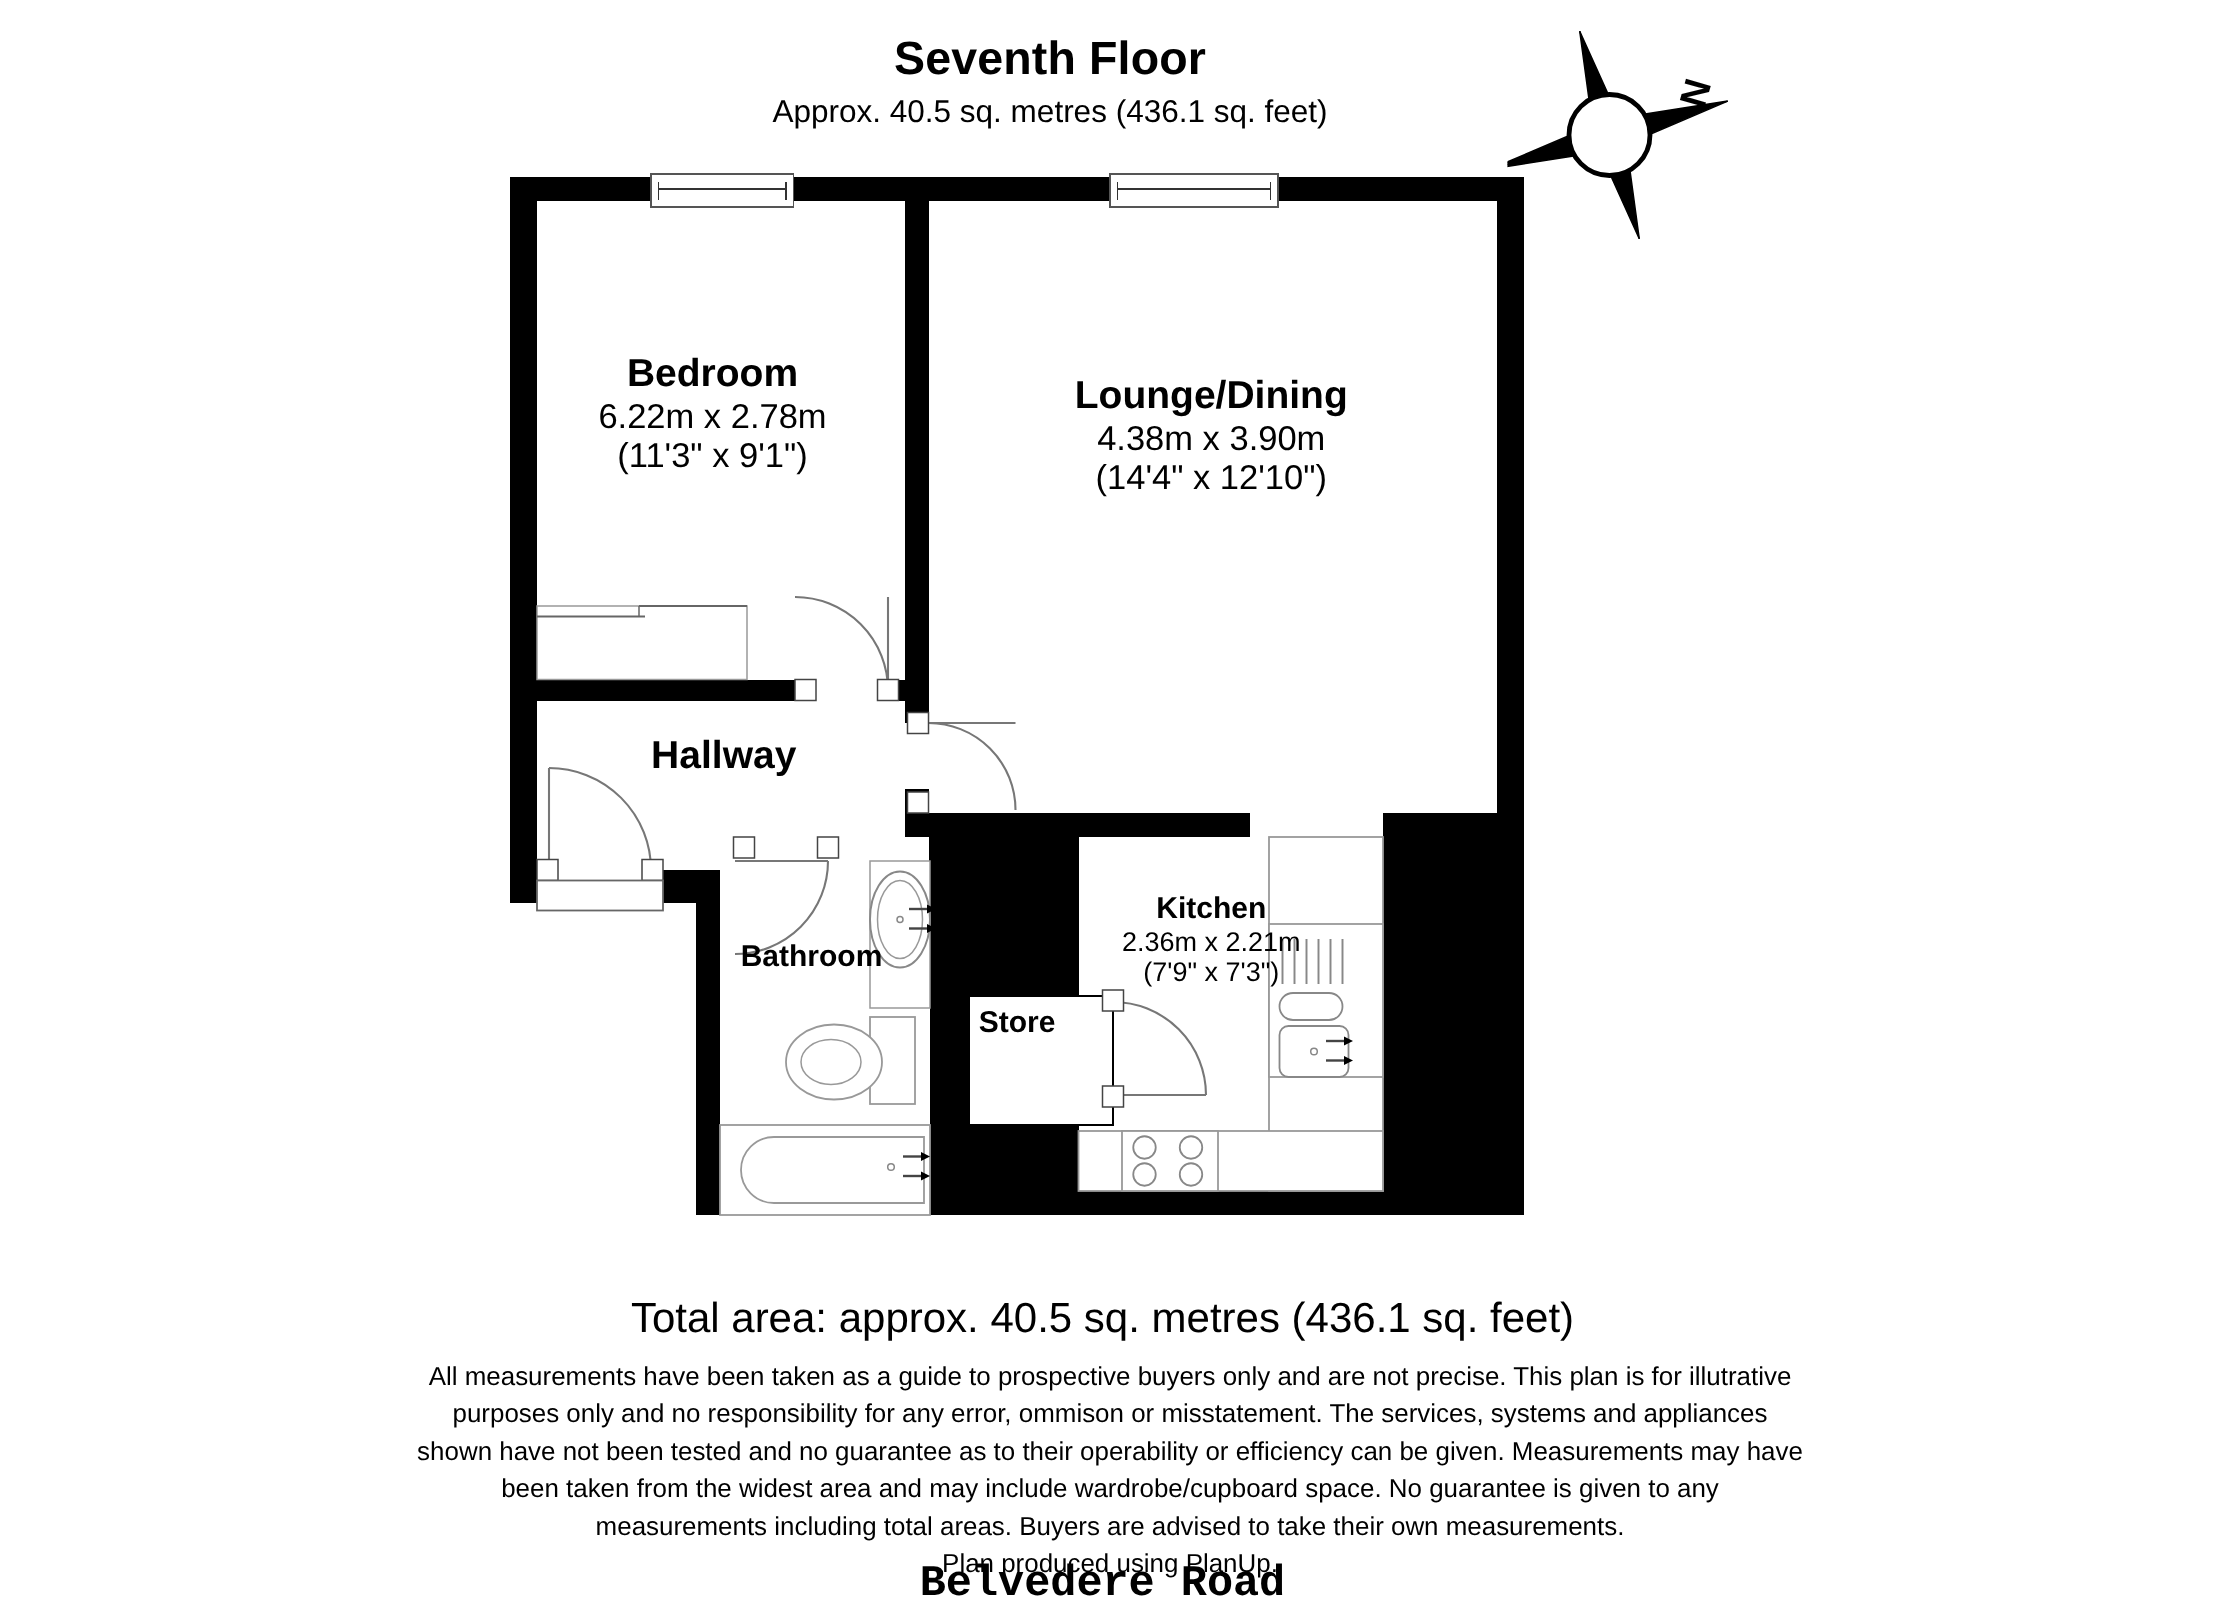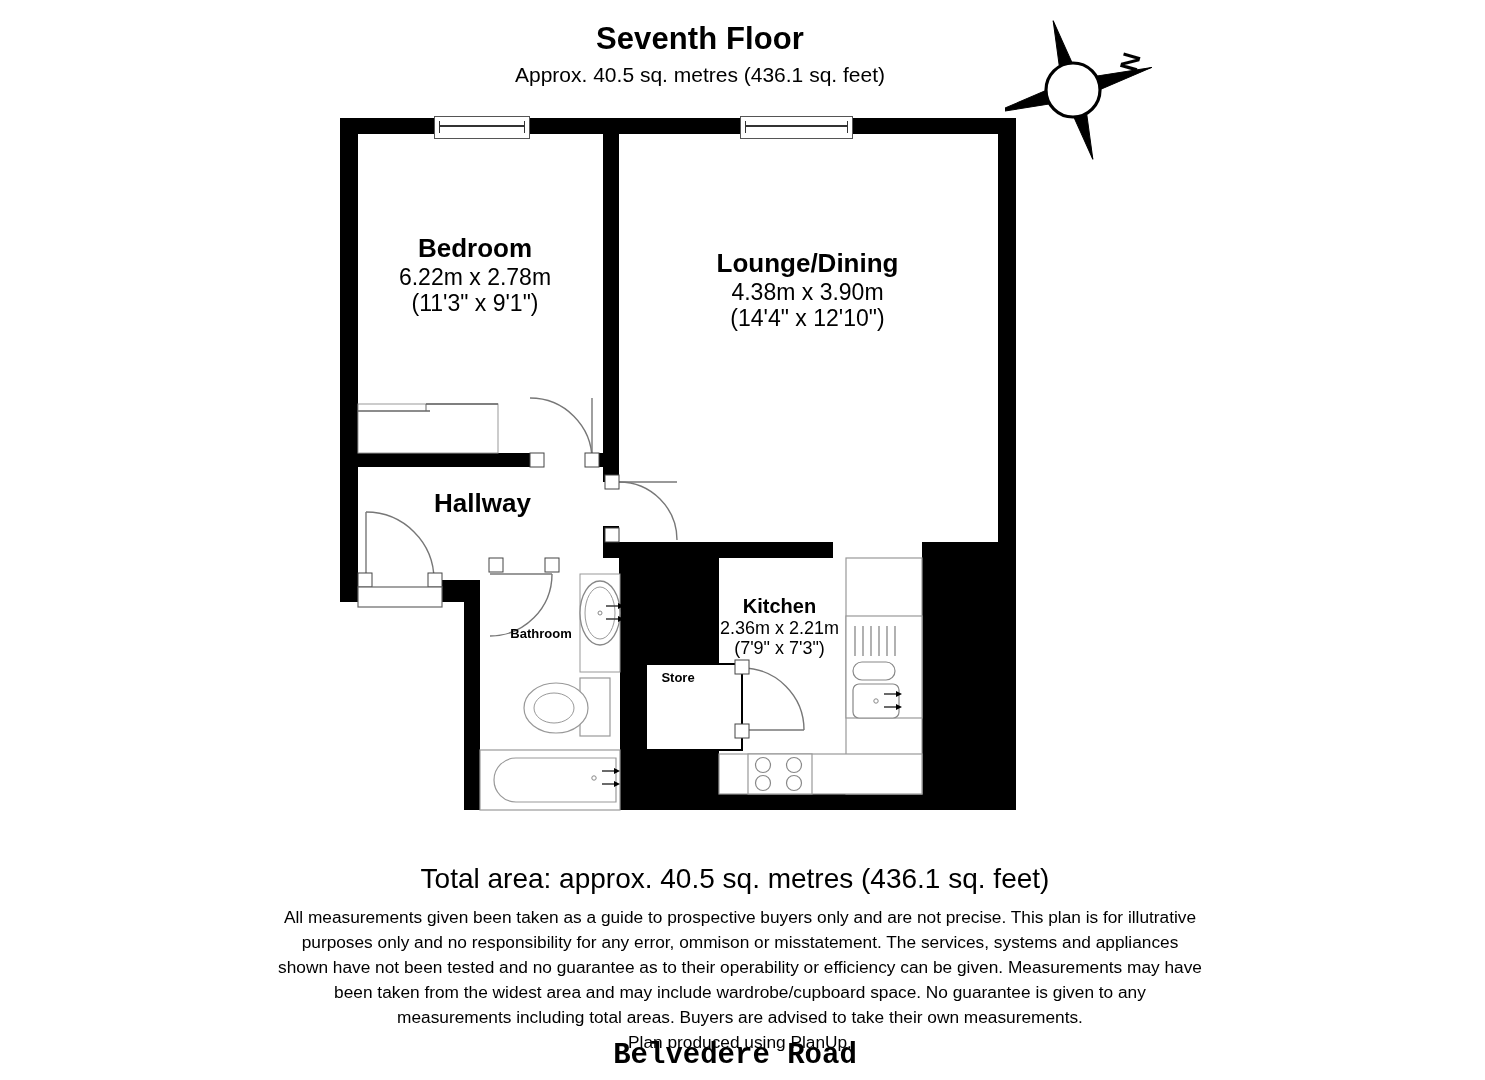--- a/index.html
+++ b/index.html
@@ -76,26 +76,26 @@
   }
 
   .label-bedroom { left: 355px; top: 234px; width: 240px; font-size: 26px; text-align: center; }
   .label-bedroom .rl-dim { font-size: 23px; }
 
   .label-lounge { left: 690px; top: 249px; width: 235px; font-size: 26px; }
   .label-lounge .rl-dim { font-size: 23px; }
 
   .label-hallway { left: 400px; top: 489px; width: 165px; font-size: 26px; }
 
-  .label-kitchen { left: 697px; top: 595px; width: 165px; font-size: 20px; }
+  .label-kitchen { left: 725px; top: 595px; width: 165px; font-size: 20px; }
   .label-kitchen .rl-dim { font-size: 18px; }
 
-  .label-bathroom { left: 470px; top: 627px; width: 142px; font-size: 13px; }
-
-  .label-store { left: 630px; top: 671px; width: 96px; font-size: 13px; text-align: center; }
+  .label-bathroom { left: 470px; top: 627px; width: 142px; font-size: 20px; }
+
+  .label-store { left: 630px; top: 671px; width: 96px; font-size: 20px; text-align: center; }
 
   
   .total-area {
     position: absolute;
     left: 0;
     top: 862px;
     width: 1470px;
     text-align: center;
     font-size: 28px;
     line-height: 1.2;
@@ -384,21 +384,21 @@
     <div class="rl-name">Bathroom</div>
   </div>
 
   <div class="room-label label-store">
     <div class="rl-name">Store</div>
   </div>
 
   <div class="total-area">Total area: approx. 40.5 sq. metres (436.1 sq. feet)</div>
 
   <div class="disclaimer">
-    <div>All measurements given been taken as a guide to prospective buyers only and are not precise. This plan is for illutrative</div>
+    <div>All measurements have been taken as a guide to prospective buyers only and are not precise. This plan is for illutrative</div>
     <div>purposes only and no responsibility for any error, ommison or misstatement. The services, systems and appliances</div>
     <div>shown have not been tested and no guarantee as to their operability or efficiency can be given. Measurements may have</div>
     <div>been taken from the widest area and may include wardrobe/cupboard space. No guarantee is given to any</div>
     <div>measurements including total areas. Buyers are advised to take their own measurements.</div>
     <div>Plan produced using PlanUp.</div>
   </div>
 
   <div class="road-title">Belvedere Road</div>
 
 </div>

